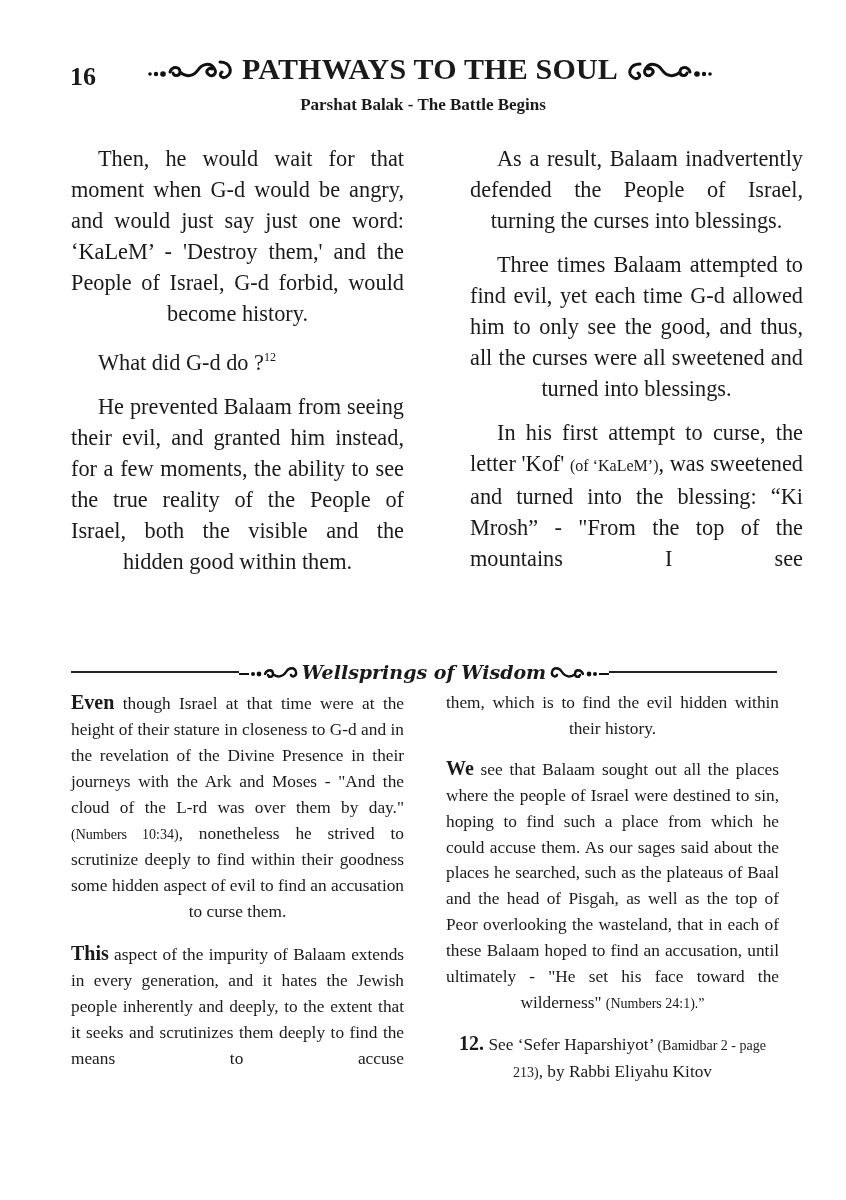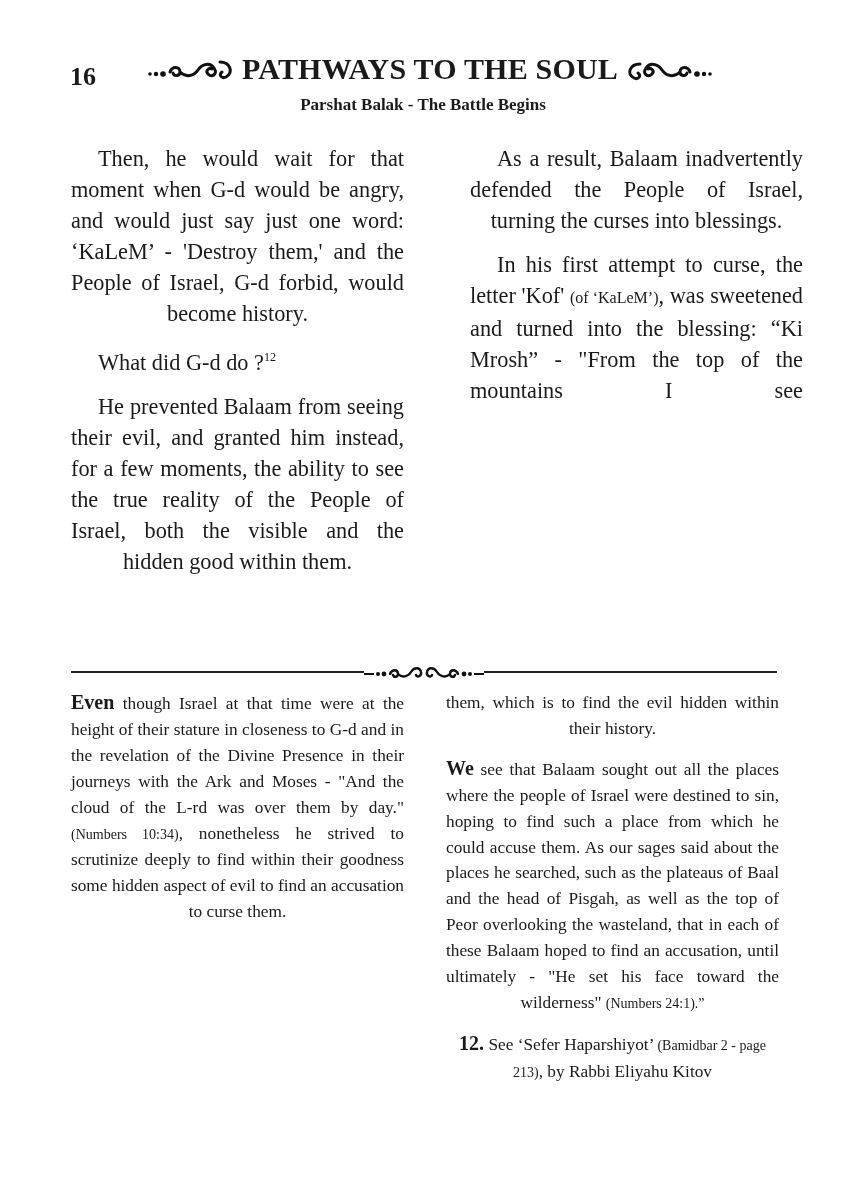--- a/index.html
+++ b/index.html
@@ -101,53 +101,58 @@
 <div class="col col-left">
   <p class="center-last">Then, he would wait for that moment when G-d would be angry, and would just say just one word: ‘KaLeM’ - 'Destroy them,' and the People of Israel, G-d forbid, would become history.</p>
   <p style="text-align:left;">
     <span>What did G-d do ?</span><sup class="fn">12</sup>
   </p>
   <p class="center-last">He prevented Balaam from seeing their evil, and granted him instead, for a few moments, the ability to see the true reality of the People of Israel, both the visible and the hidden good within them.</p>
 </div>
 
 <div class="col col-right">
   <p class="center-last" style="text-align-last:center;">As a result, Balaam inadvertently defended the People of Israel, turning the curses into blessings.</p>
+  <p class="center-last">Three times Balaam attempted to find evil, yet each time G-d allowed him to only see the good, and thus, all the curses were all sweetened and turned into blessings.</p>
   <p class="no-last">
     <span>In his first attempt to curse, the letter 'Kof'</span>
     <span class="small">(of ‘KaLeM’)</span><span>, was sweetened and turned into the blessing: “Ki Mrosh” - "From the top of the mountains I see</span>
   </p>
 </div>
 
 <div class="divider">
   <div class="line"></div>
   <span class="ornament">
     <svg width="60" height="18" viewBox="0 0 60 18">
       <path d="M0 11 L10 11" stroke="#111" stroke-width="2"></path>
       <circle cx="14" cy="11" r="2" fill="#111"></circle>
       <circle cx="20" cy="11" r="2.4" fill="#111"></circle>
       <path d="M26 11 C28 6,34 6,34 11 C34 14,30 15,29 12 M34 11 C38 15,44 14,47 9 C50 4,56 4,57 9 C58 13,53 15,52 12" fill="none" stroke="#111" stroke-width="2.4" stroke-linecap="round"></path>
     </svg>
   </span>
+  <span class="label">Wellsprings of Wisdom</span>
   <span class="ornament">
     <svg width="60" height="18" viewBox="0 0 60 18">
       <g transform="translate(60,0) scale(-1,1)">
         <path d="M0 11 L10 11" stroke="#111" stroke-width="2"></path>
         <circle cx="14" cy="11" r="2" fill="#111"></circle>
         <circle cx="20" cy="11" r="2.4" fill="#111"></circle>
         <path d="M26 11 C28 6,34 6,34 11 C34 14,30 15,29 12 M34 11 C38 15,44 14,47 9 C50 4,56 4,57 9 C58 13,53 15,52 12" fill="none" stroke="#111" stroke-width="2.4" stroke-linecap="round"></path>
       </g>
     </svg>
   </span>
   <div class="line"></div>
 </div>
 
 <div class="scol scol-left">
   <p class="center-last">
     <b class="lead">Even</b><span> though Israel at that time were at the height of their stature in closeness to G-d and in the revelation of the Divine Presence in their journeys with the Ark and Moses - "And the cloud of the L-rd was over them by day." </span><span class="small">(Numbers 10:34)</span><span>, nonetheless he strived to scrutinize deeply to find within their goodness some hidden aspect of evil to find an accusation to curse them.</span>
   </p>
+  <p class="no-last" style="margin-top:16px;">
+    <b class="lead">This</b><span> aspect of the impurity of Balaam extends in every generation, and it hates the Jewish people inherently and deeply, to the extent that it seeks and scrutinizes them deeply to find the means to accuse</span>
+  </p>
 </div>
 
 <div class="scol scol-right">
   <p class="center-last">them, which is to find the evil hidden within their history.</p>
   <p class="center-last" style="margin-top:14px;">
     <b class="lead">We</b><span> see that Balaam sought out all the places where the people of Israel were destined to sin, hoping to find such a place from which he could accuse them. As our sages said about the places he searched, such as the plateaus of Baal and the head of Pisgah, as well as the top of Peor overlooking the wasteland, that in each of these Balaam hoped to find an accusation, until ultimately - "He set his face toward the wilderness" </span><span class="small">(Numbers 24:1).”</span>
   </p>
   <p class="footnote" style="margin-top:14px;">
     <span class="fnum">12.</span><span> See ‘Sefer Haparshiyot’ </span><span class="small">(Bamidbar 2 - page 213)</span><span>, by Rabbi Eliyahu Kitov</span>
   </p>

